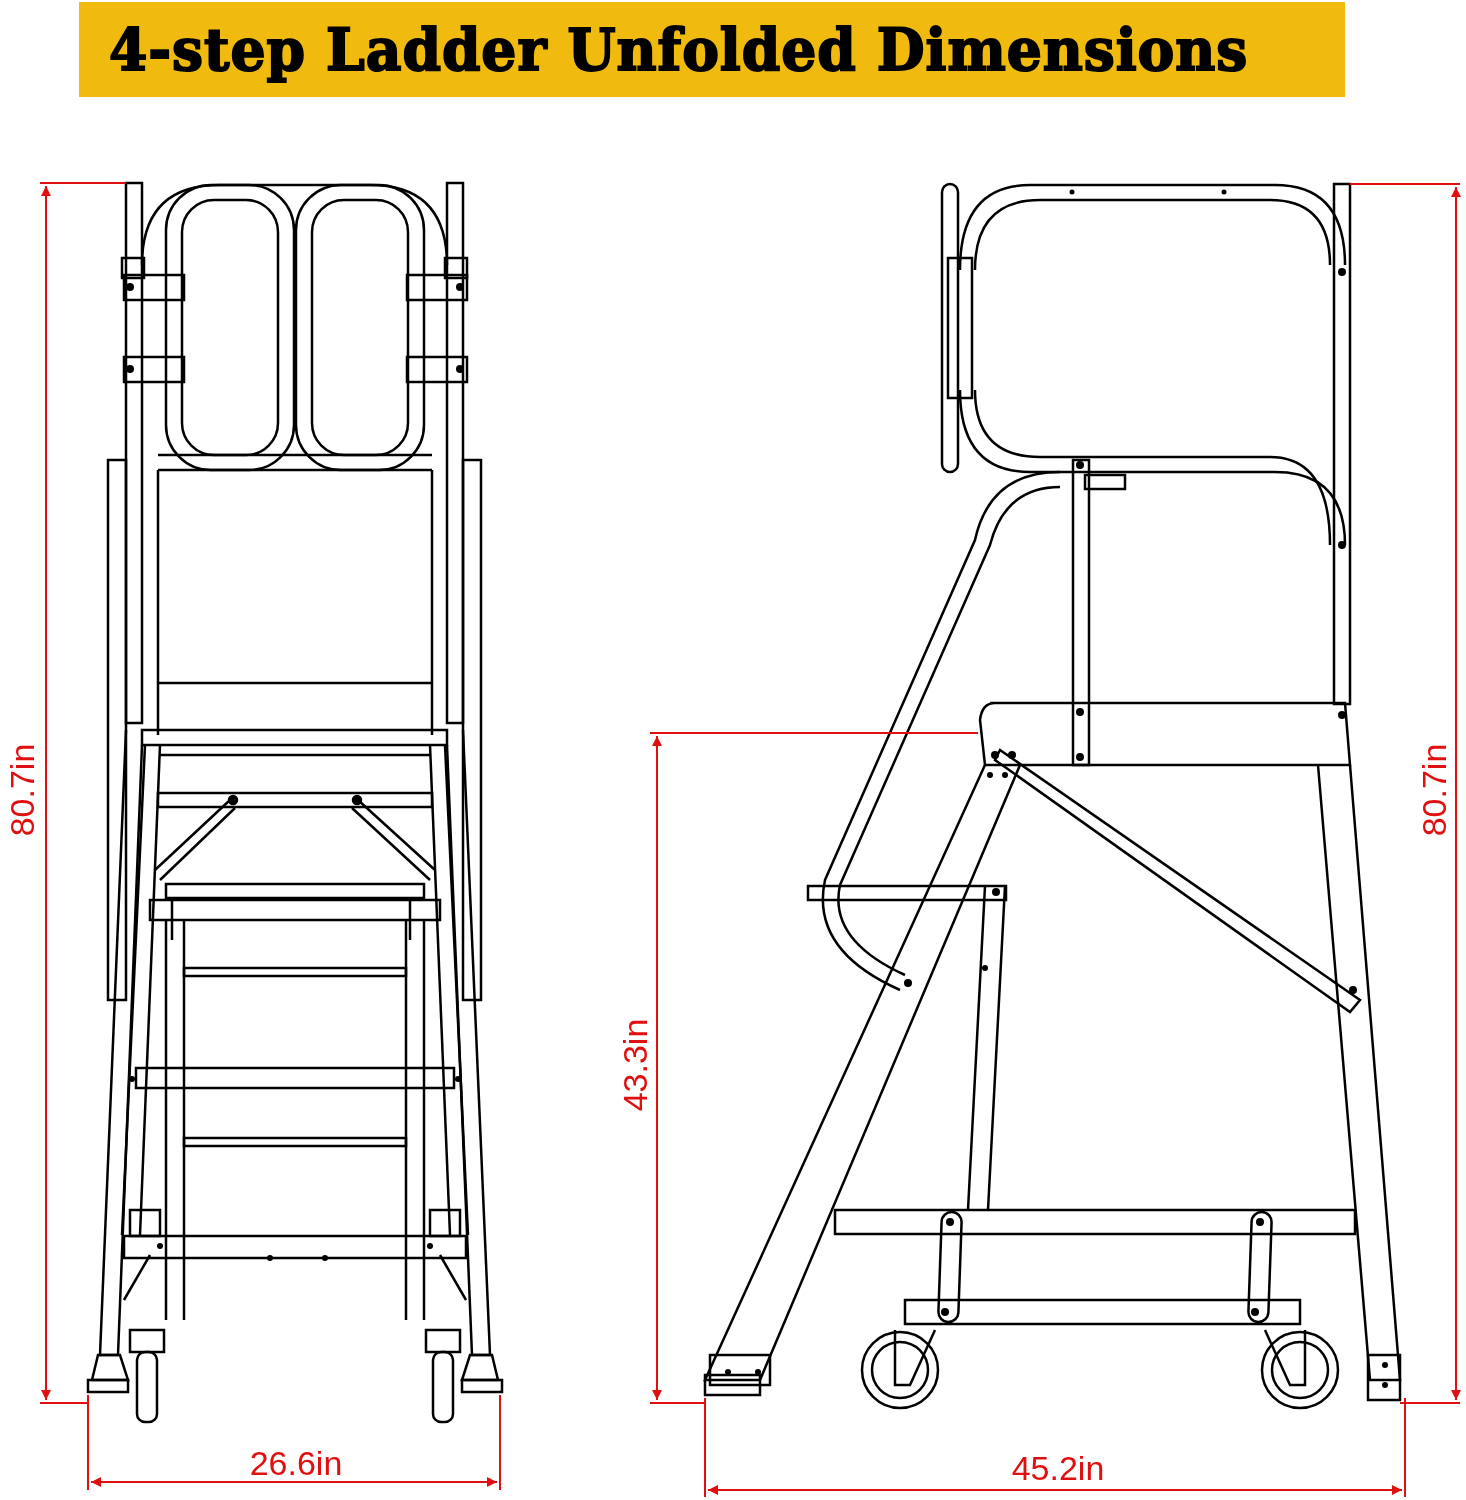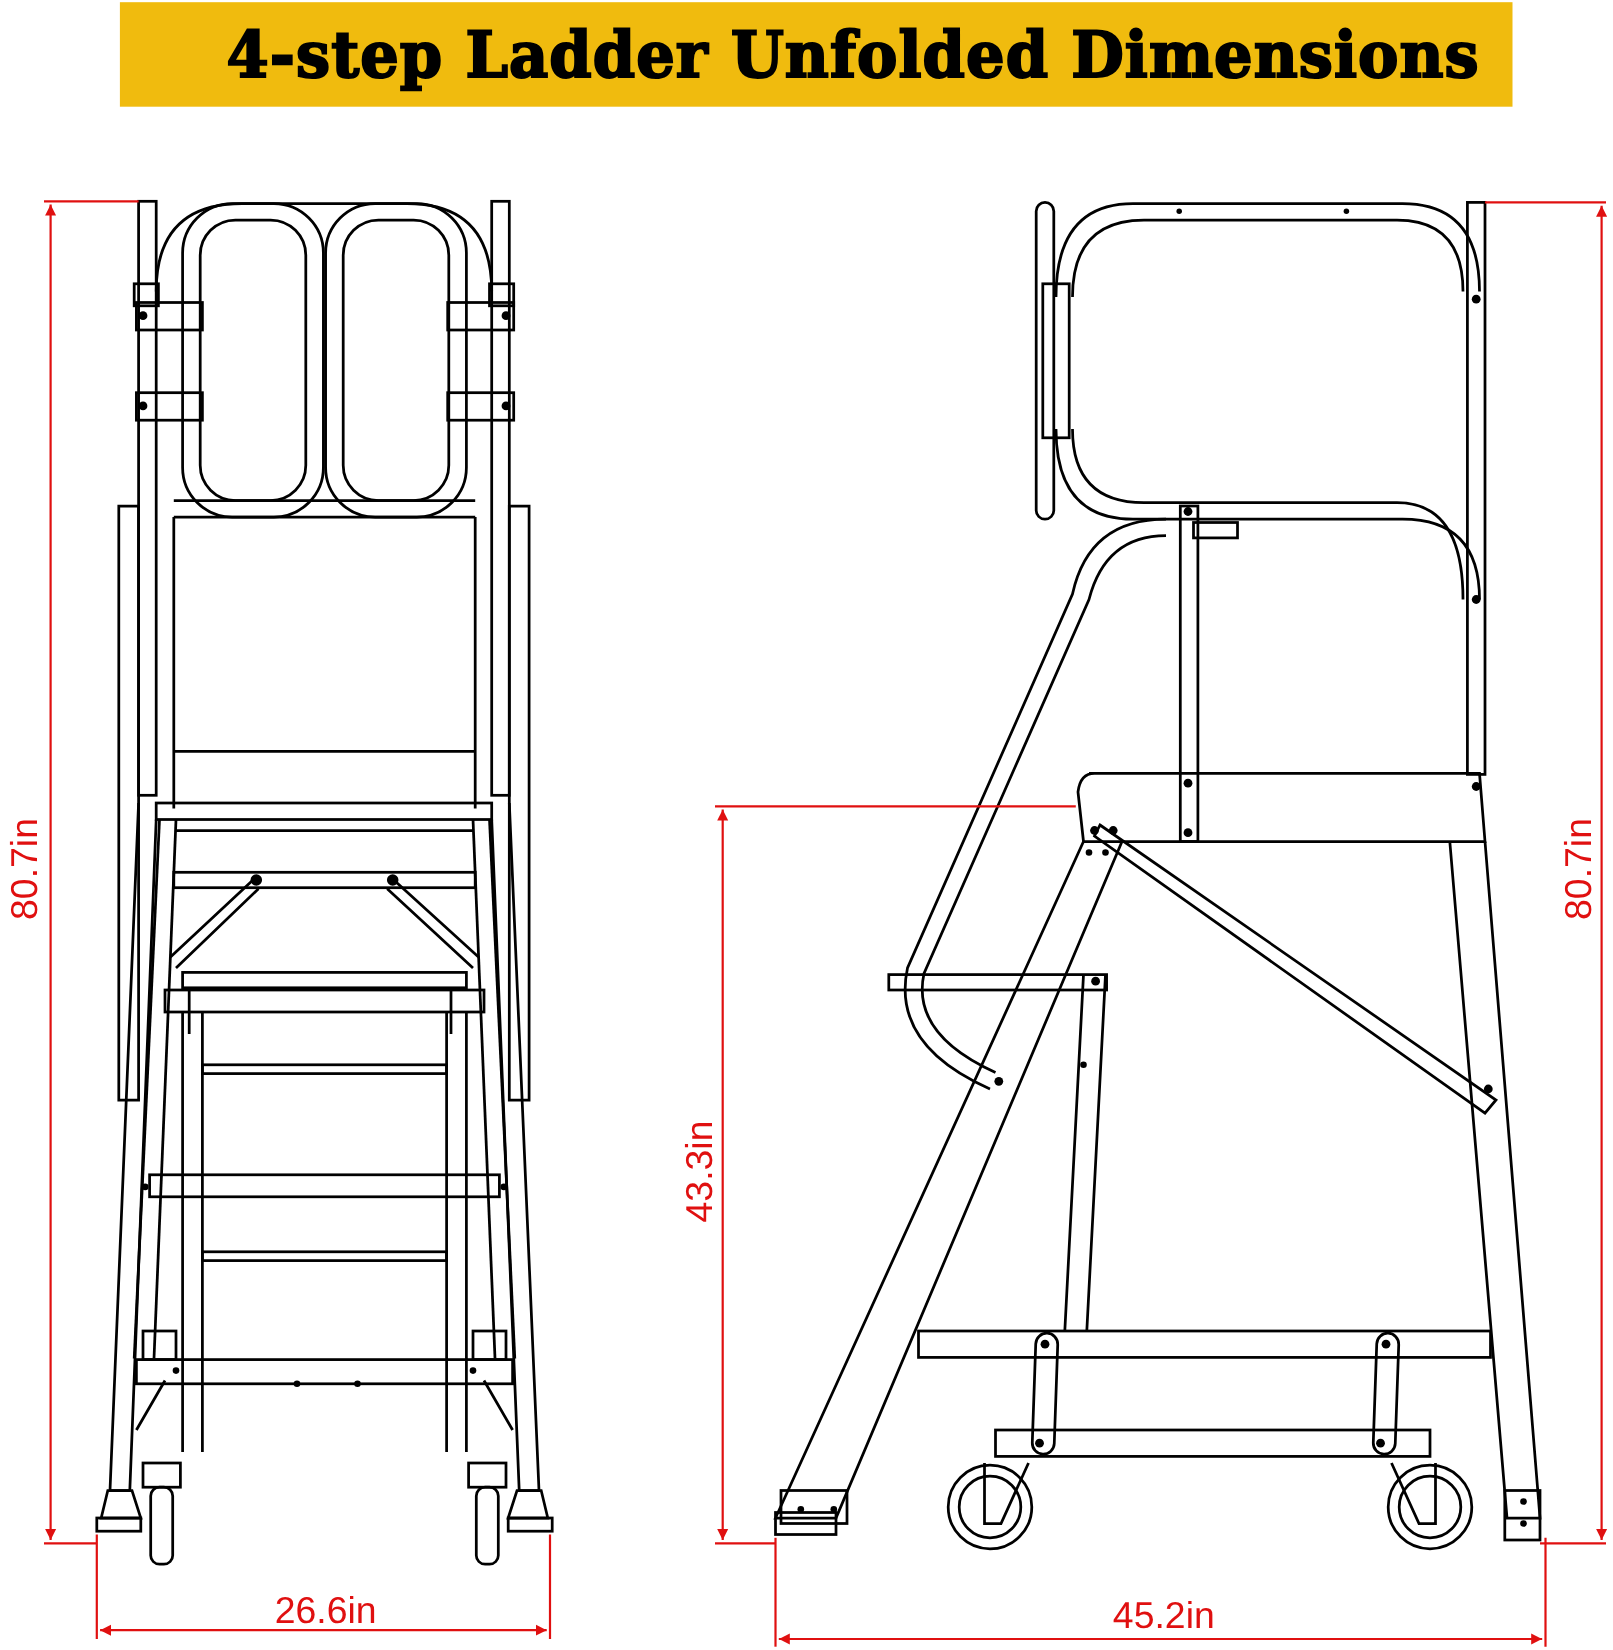--- a/index.html
+++ b/index.html
@@ -1,17 +1,17 @@
 <!DOCTYPE html>
 <html><head>
 <meta charset="utf-8">
 <style>
   html, body { margin:0; padding:0; background:#ffffff; }
   body { width:1466px; height:1500px; position:relative; overflow:hidden; font-family:"Liberation Sans", sans-serif; }
-  .banner { position:absolute; left:109px; top:2px; width:1266px; height:95px; background:#f0bb0e; display:flex; align-items:center; justify-content:flex-end; }
+  .banner { position:absolute; left:79px; top:2px; width:1266px; height:95px; background:#f0bb0e; display:flex; align-items:center; justify-content:flex-start; }
   .banner-title { font-family:"DejaVu Serif", serif; font-weight:bold; font-size:58px; color:#000; letter-spacing:1px; transform:scaleX(0.95); -webkit-text-stroke:2px #000; }
   svg.drawing { position:absolute; left:0; top:0; }
   .dim-label { font-family:"Liberation Sans", sans-serif; font-size:34px; fill:#e01010; }
 </style>
 </head>
 <body>
 
 <div class="banner">
   <span class="banner-title">4-step Ladder Unfolded Dimensions</span>
 </div>

